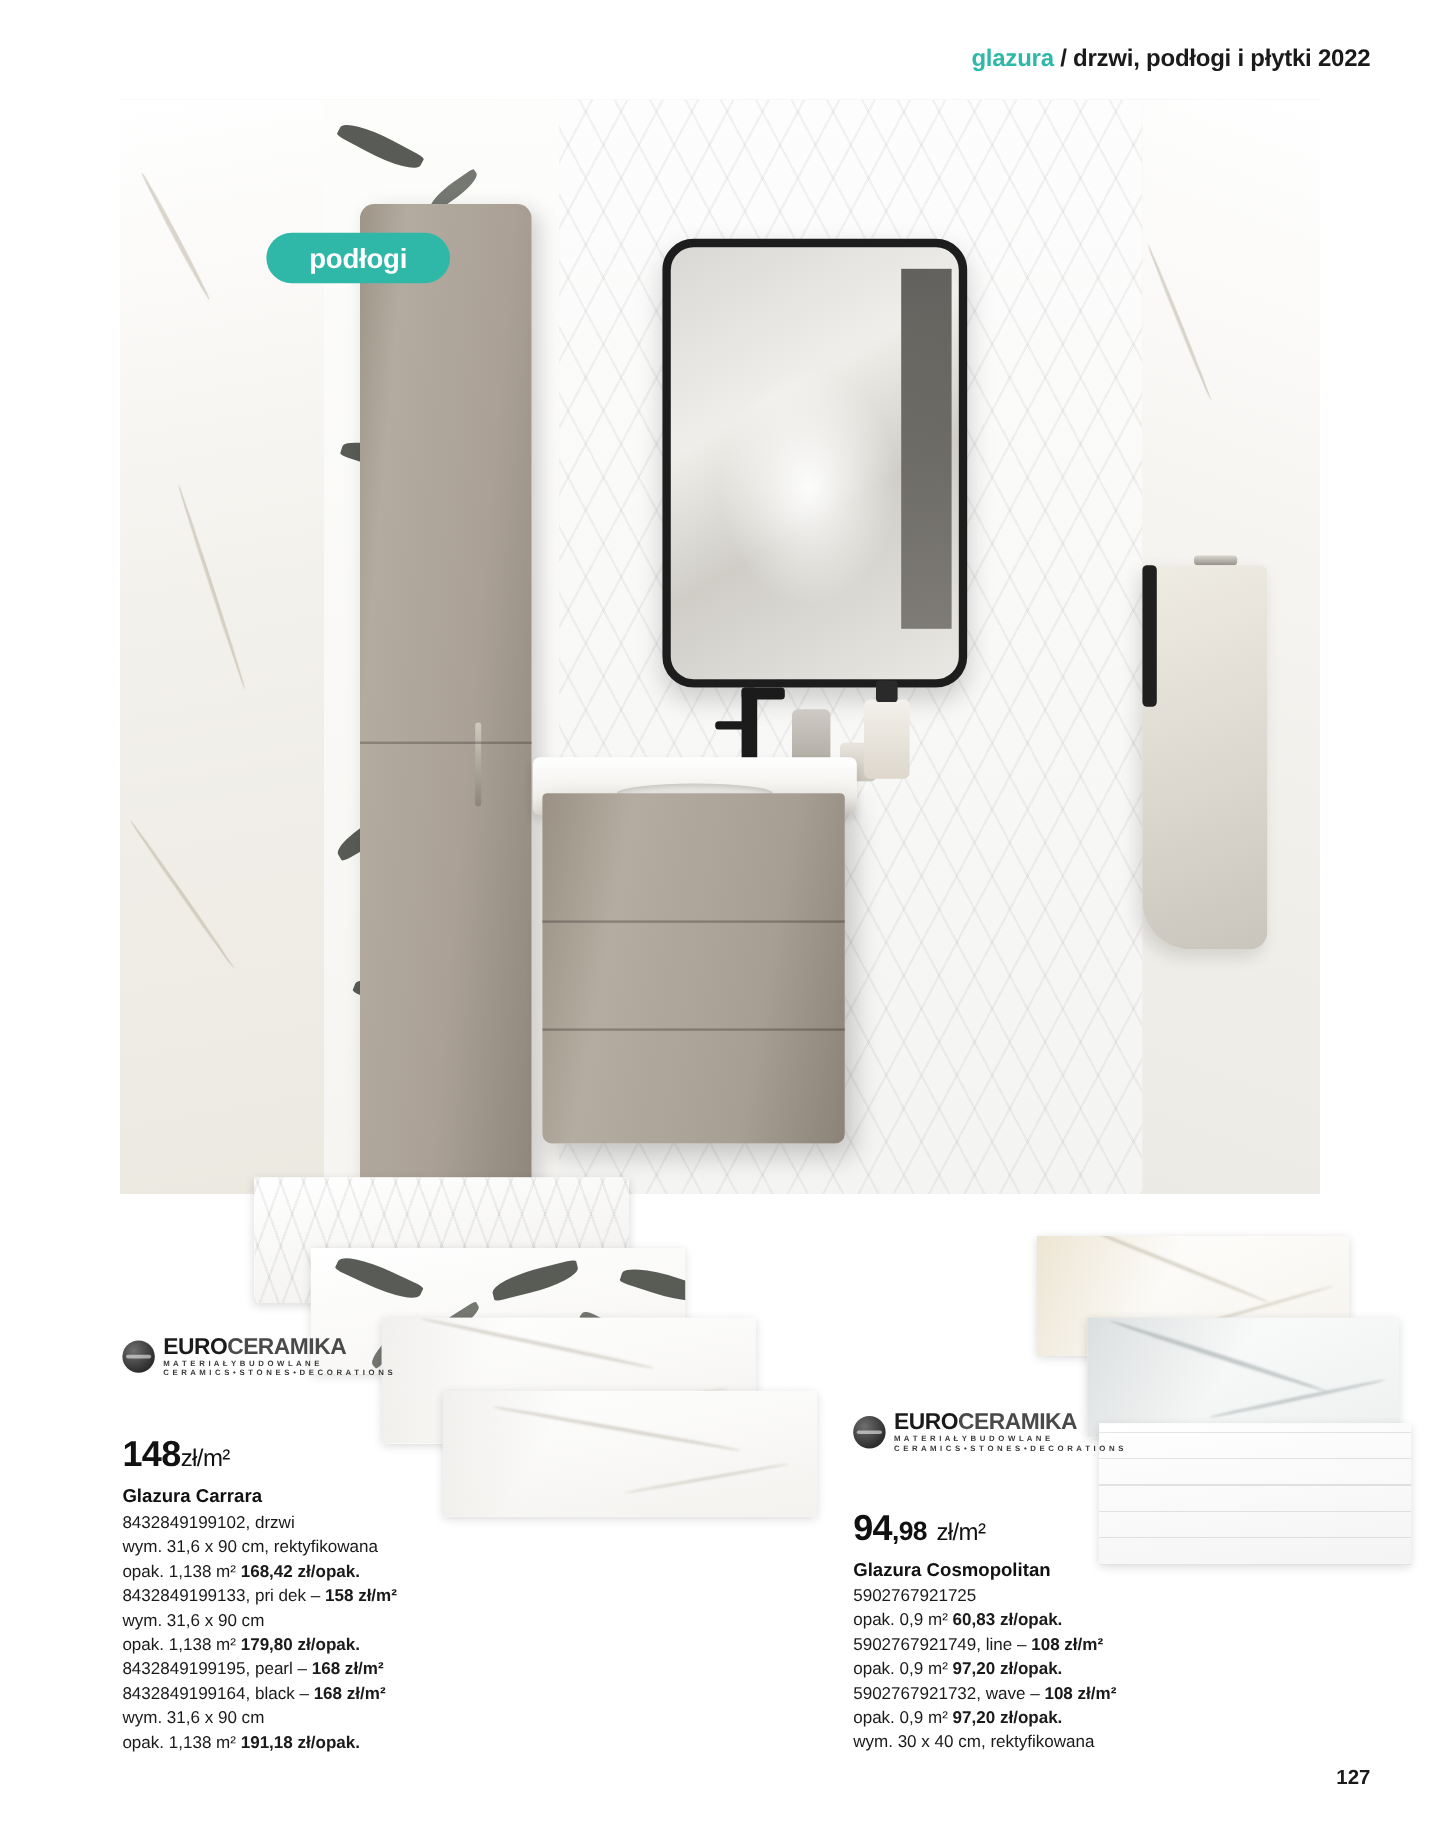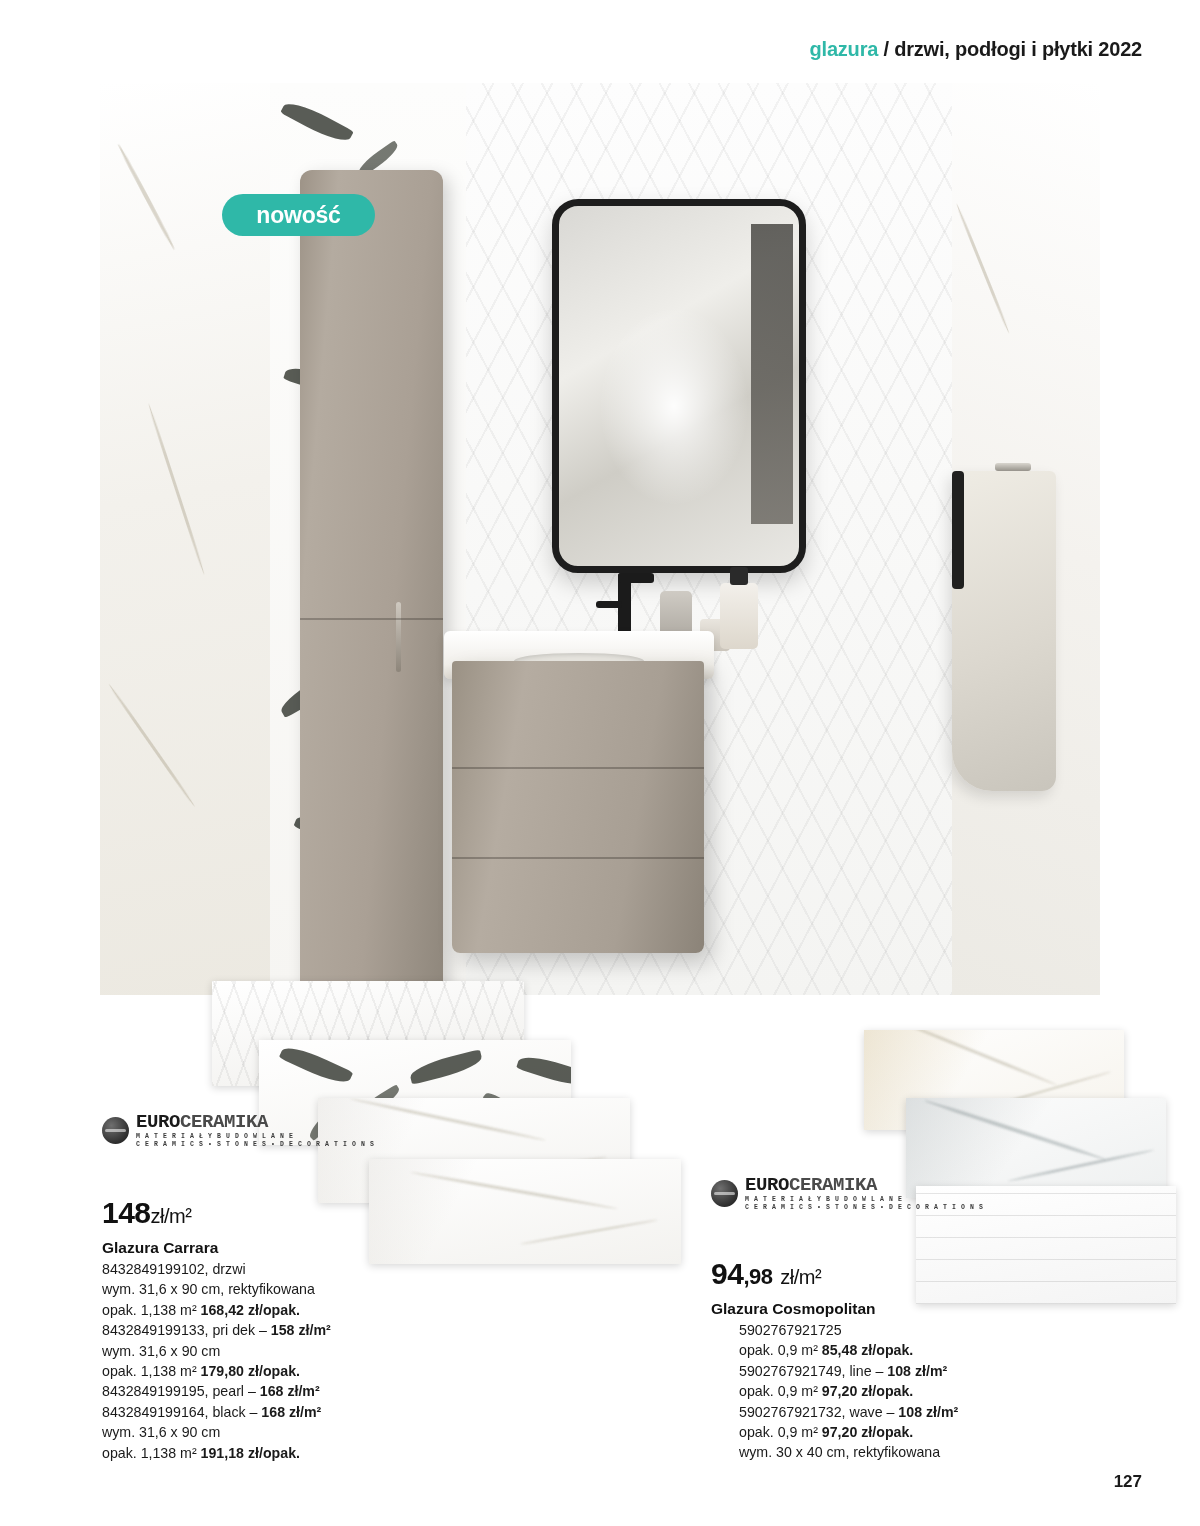--- a/index.html
+++ b/index.html
@@ -279,21 +279,21 @@
     border-radius: 50%;
     background: radial-gradient(circle at 35% 32%, #6f6f6f 0%, #2e2e2e 70%, #1c1c1c 100%);
     position: relative;
     flex: none;
   }
   .logo-globe::after {
     content: "";
     position: absolute; left: 3px; top: 12px; width: 21px; height: 3px;
     background: rgba(255,255,255,0.55); border-radius: 2px;
   }
-  .logo-text { line-height: 1; font-family: Liberation Mono, monospace; }
+  .logo-text { line-height: 1; }
   .logo-line1 {
     font-size: 19px; font-weight: bold; letter-spacing: -0.4px; color: #1a1a1a;
   }
   .logo-line1 .light { font-weight: bold; color: #4a4a4a; }
   .logo-line2 {
     font-size: 6.5px; letter-spacing: 0.6px; color: #3a3a3a; margin-top: 2px; font-weight: bold;
   }
   .logo-line3 {
     font-size: 6.5px; letter-spacing: 0.6px; color: #3a3a3a; margin-top: 1px; font-weight: bold;
   }
@@ -394,21 +394,21 @@
   <div class="vanity">
     <div class="drawer-line" style="top:106px;"></div>
     <div class="drawer-line" style="top:196px;"></div>
   </div>
 
   <div class="towel-bar"></div>
   <div class="towel">
     <div class="towel-dark"></div>
   </div>
 
-  <div class="badge-new">nowość</div>
+  <div class="badge-new">podłogi</div>
 </div>
 
 <div class="swatch sw-relief" style="left:212px; top:981px; width:312px; height:105px;"></div>
 
 <div class="swatch sw-leaf" style="left:259px; top:1040px; width:312px; height:105px;">
   <div class="leaf" style="position:absolute;left:20px;top:16px;transform:rotate(25deg);"></div>
   <div class="leaf small" style="position:absolute;left:96px;top:56px;transform:rotate(-32deg);"></div>
   <div class="leaf" style="position:absolute;left:150px;top:18px;transform:rotate(-14deg);"></div>
   <div class="leaf small" style="position:absolute;left:222px;top:62px;transform:rotate(38deg);"></div>
   <div class="leaf" style="position:absolute;left:258px;top:22px;transform:rotate(18deg);"></div>
@@ -477,23 +477,23 @@
     <div class="logo-line3">C E R A M I C S • S T O N E S • D E C O R A T I O N S</div>
   </div>
 </div>
 
 <div class="price" style="left:711px; top:1257px;">
   <span>94</span><span class="dec">,98</span>&nbsp;<span class="unit">zł/m²</span>
 </div>
 
 <div class="prod-name" style="left:711px; top:1300px;">Glazura Cosmopolitan</div>
 
-<div class="spec-list" style="left:711px; top:1320px;margin-left:28px;">
+<div class="spec-list" style="left:711px; top:1320px;">
   <div>5902767921725</div>
-  <div>opak. 0,9 m²&nbsp;<b>85,48 zł/opak.</b></div>
+  <div>opak. 0,9 m²&nbsp;<b>60,83 zł/opak.</b></div>
   <div>5902767921749, line – <b>108 zł/m²</b></div>
   <div>opak. 0,9 m²&nbsp;<b>97,20 zł/opak.</b></div>
   <div>5902767921732, wave – <b>108 zł/m²</b></div>
   <div>opak. 0,9 m²&nbsp;<b>97,20 zł/opak.</b></div>
   <div>wym. 30 x 40 cm, rektyfikowana</div>
 </div>
 
 <div class="page-num">127</div>
 
 </body></html>

